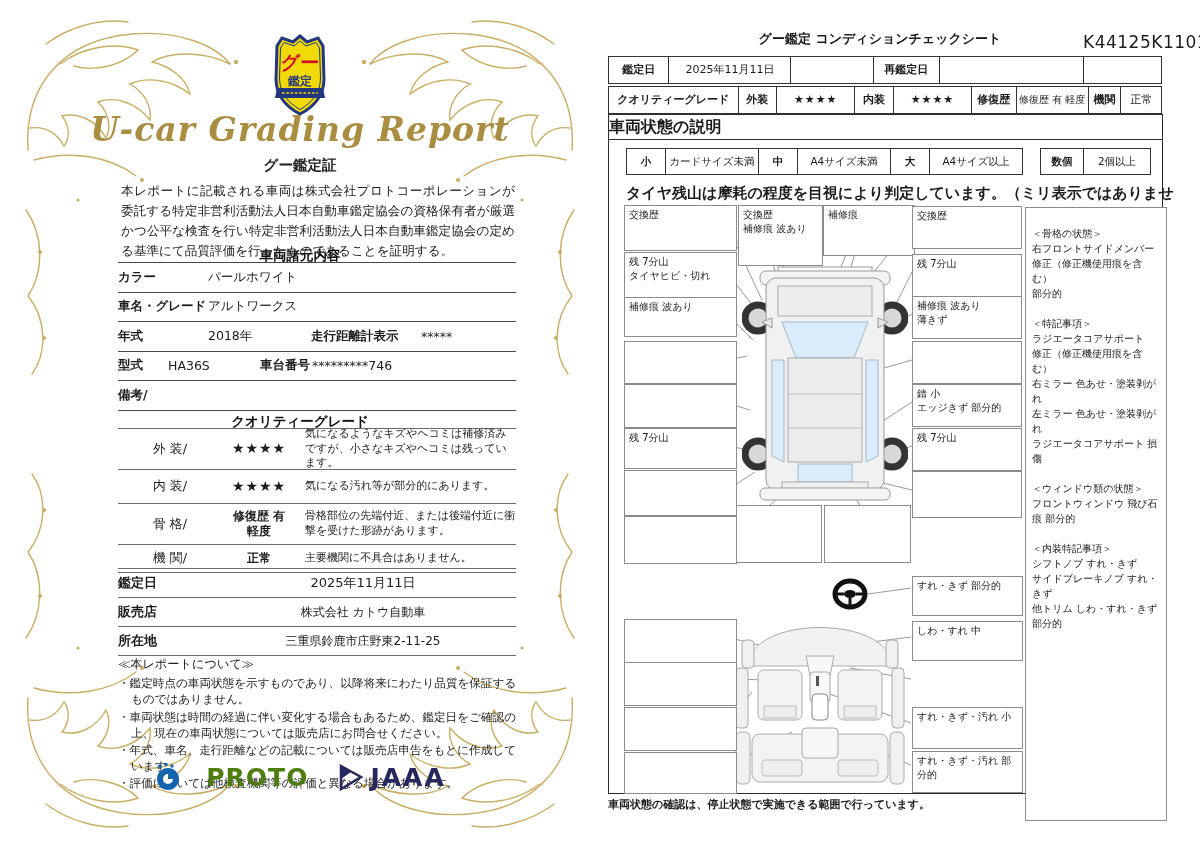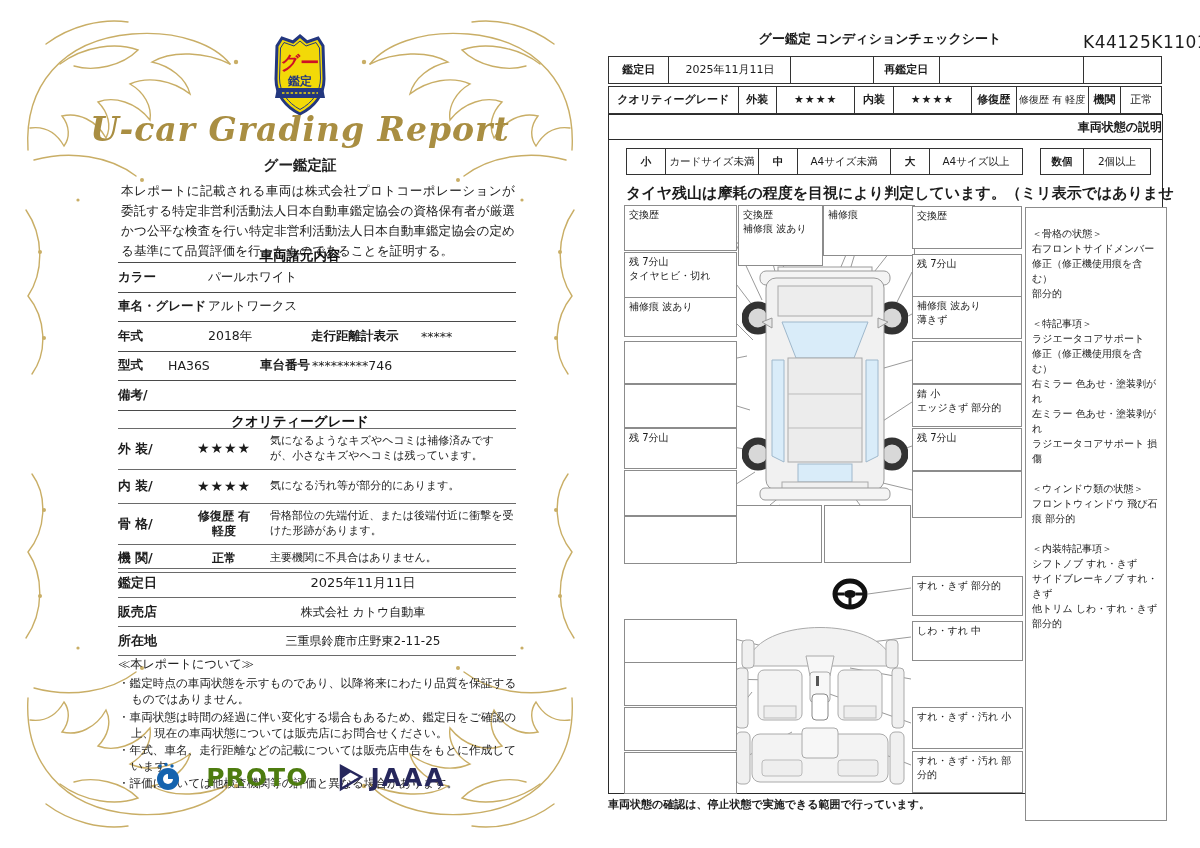--- a/index.html
+++ b/index.html
@@ -15,21 +15,21 @@
   .intro{left:121px;top:181px;width:394px;font-family:"DejaVu Serif","Liberation Serif",serif;
          font-size:12.6px;line-height:1.58;text-align:justify;color:#222;}
   .sec-head{width:600px;text-align:center;font-size:13.5px;font-weight:bold;color:#111;}
   .spec{left:118px;top:262px;width:398px;}
   .spec-row{display:flex;align-items:center;height:28.5px;border-bottom:1px solid #4a4a4a;font-size:12.5px;}
   .spec-row:first-child{border-top:1px solid #4a4a4a;}
   .sp-l{font-weight:bold;}
   .grade{left:118px;top:428px;width:398px;}
   .g-row{display:flex;align-items:center;border-top:1px solid #6a6a6a;}
   .g-row:last-child{border-bottom:1px solid #6a6a6a;}
-  .g-lab{width:60px;font-weight:bold;font-size:12.8px;flex:none;}
+  .g-lab{width:60px;font-weight:normal;font-size:12.8px;flex:none;margin-left:35px;}
   .g-val{width:92px;flex:none;text-align:center;font-size:12px;font-weight:bold;white-space:pre-line;line-height:1.25;}
   .g-val.stars{font-size:14px;letter-spacing:1px;}
   .g-desc{flex:1;font-size:11px;line-height:1.35;color:#222;}
   .info{left:118px;top:568px;width:398px;}
   .i-row{display:flex;align-items:center;height:28px;border-bottom:1px solid #6a6a6a;}
   .i-row:first-child{border-top:1px solid #6a6a6a;}
   .i-lab{width:92px;font-weight:bold;font-size:13px;flex:none;}
   .i-val{flex:1;text-align:center;font-size:12px;}
   .about{left:118px;top:656px;width:406px;font-family:"DejaVu Serif","Liberation Serif",serif;
          font-size:11.6px;line-height:1.4;color:#222;}
@@ -40,22 +40,22 @@
   .logo-jaaa{display:flex;align-items:center;gap:6px;color:#26275c;font-weight:bold;font-size:25px;letter-spacing:2px;}
   
   .page-right{position:absolute;left:600px;top:0;width:600px;height:821px;}
   .r-title{left:0;top:30px;width:560px;text-align:center;font-size:13px;font-weight:bold;}
   .r-code{left:483px;top:32px;font-size:17px;letter-spacing:.5px;}
   .tbl{display:flex;border:1px solid #333;background:#fff;}
   .cell{border-left:1px solid #333;height:26px;line-height:26px;text-align:center;font-size:11px;overflow:hidden;white-space:nowrap;}
   .cell:first-child{border-left:none;}
   .cell.b{font-weight:bold;}
   .bigbox{left:8px;top:114px;width:553px;height:678px;border:1.5px solid #2b2b2b;}
-  .bb-head{position:absolute;left:0;top:0;width:100%;height:24px;line-height:24px;text-align:right;
-           font-size:12px;font-weight:bold;border-bottom:1.5px solid #2b2b2b;}
+  .bb-head{position:absolute;left:0;top:0;width:100%;height:24px;line-height:24px;text-align:left;
+           font-size:16px;font-weight:bold;border-bottom:1.5px solid #2b2b2b;}
   .sizetbl .cell{height:25px;line-height:25px;font-size:10.5px;}
   .tire-note{left:26px;top:182px;font-size:15px;font-weight:bold;line-height:1.55;}
   .anno{position:absolute;border:1px solid #8c8c8c;background:#fff;font-size:10px;line-height:1.4;
         padding:2px 4px;white-space:pre-line;overflow:hidden;}
   .notes{position:absolute;left:425px;top:207px;width:128px;height:576px;border:1px solid #8c8c8c;
          background:#fff;padding:18px 6px;font-size:10px;line-height:1.5;white-space:pre-line;overflow:hidden;}
   .r-footer{left:8px;top:797px;font-size:11px;font-weight:bold;}
   .leader{pointer-events:none;}
 </style>
 </head>

